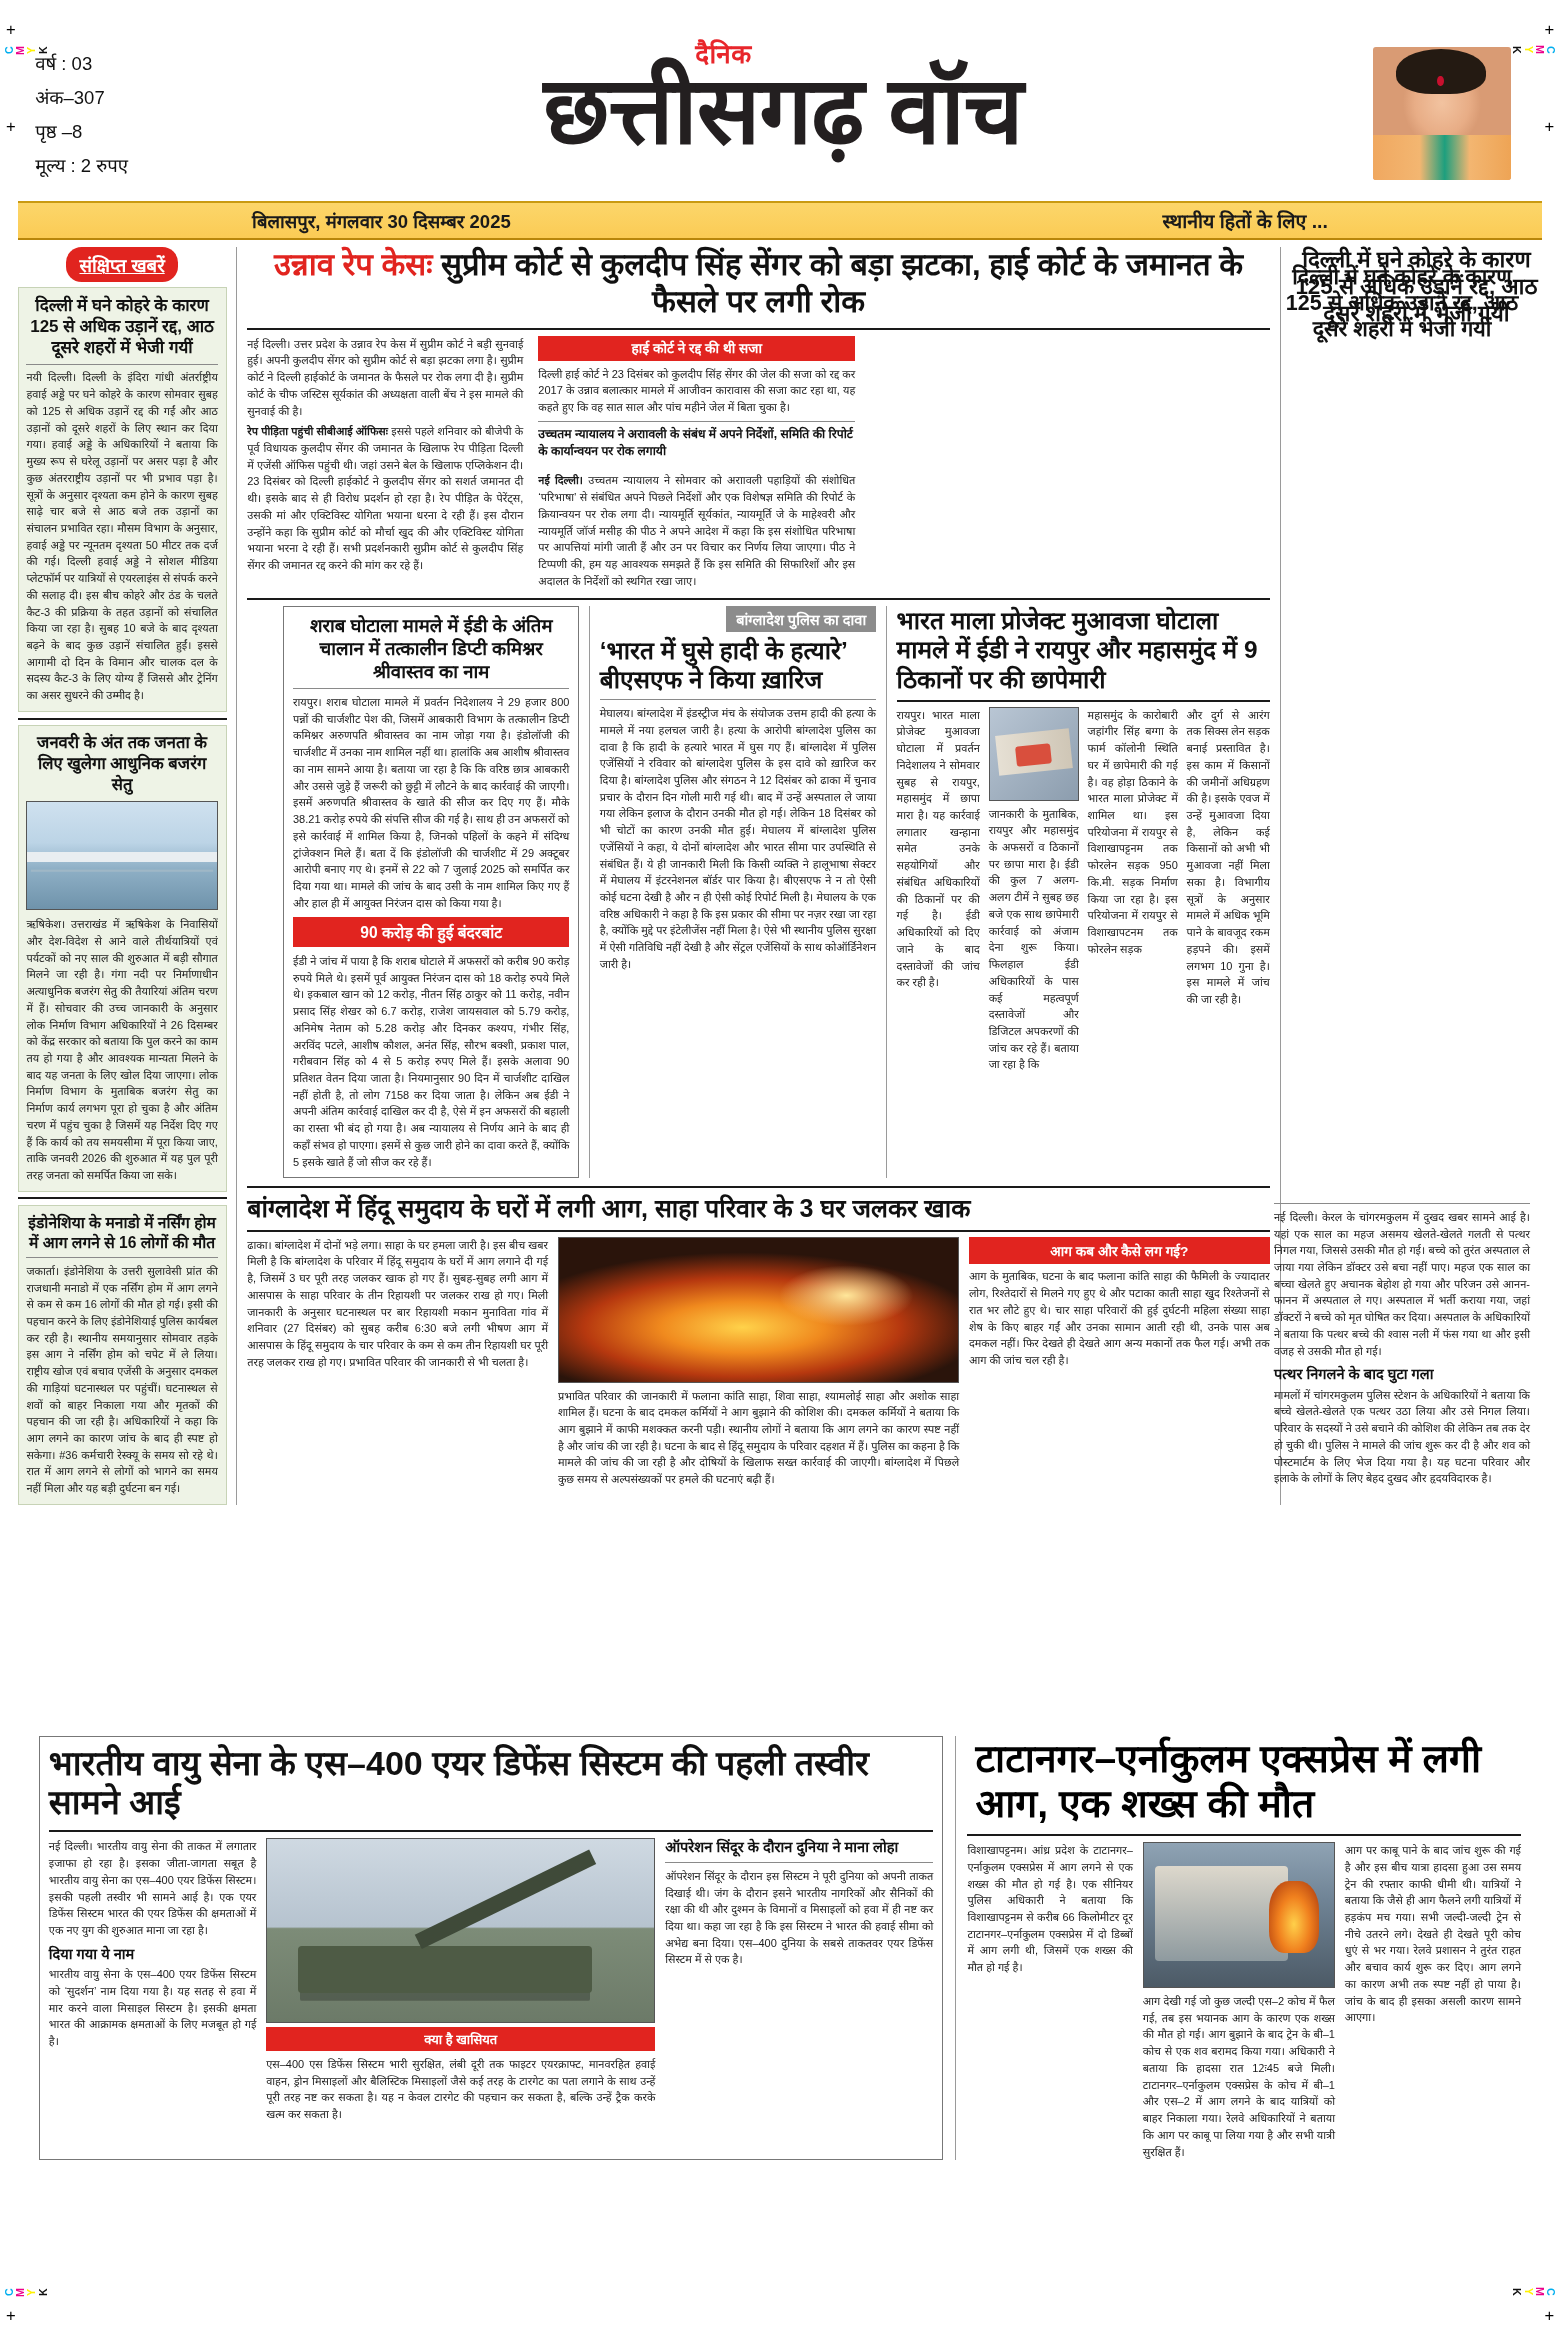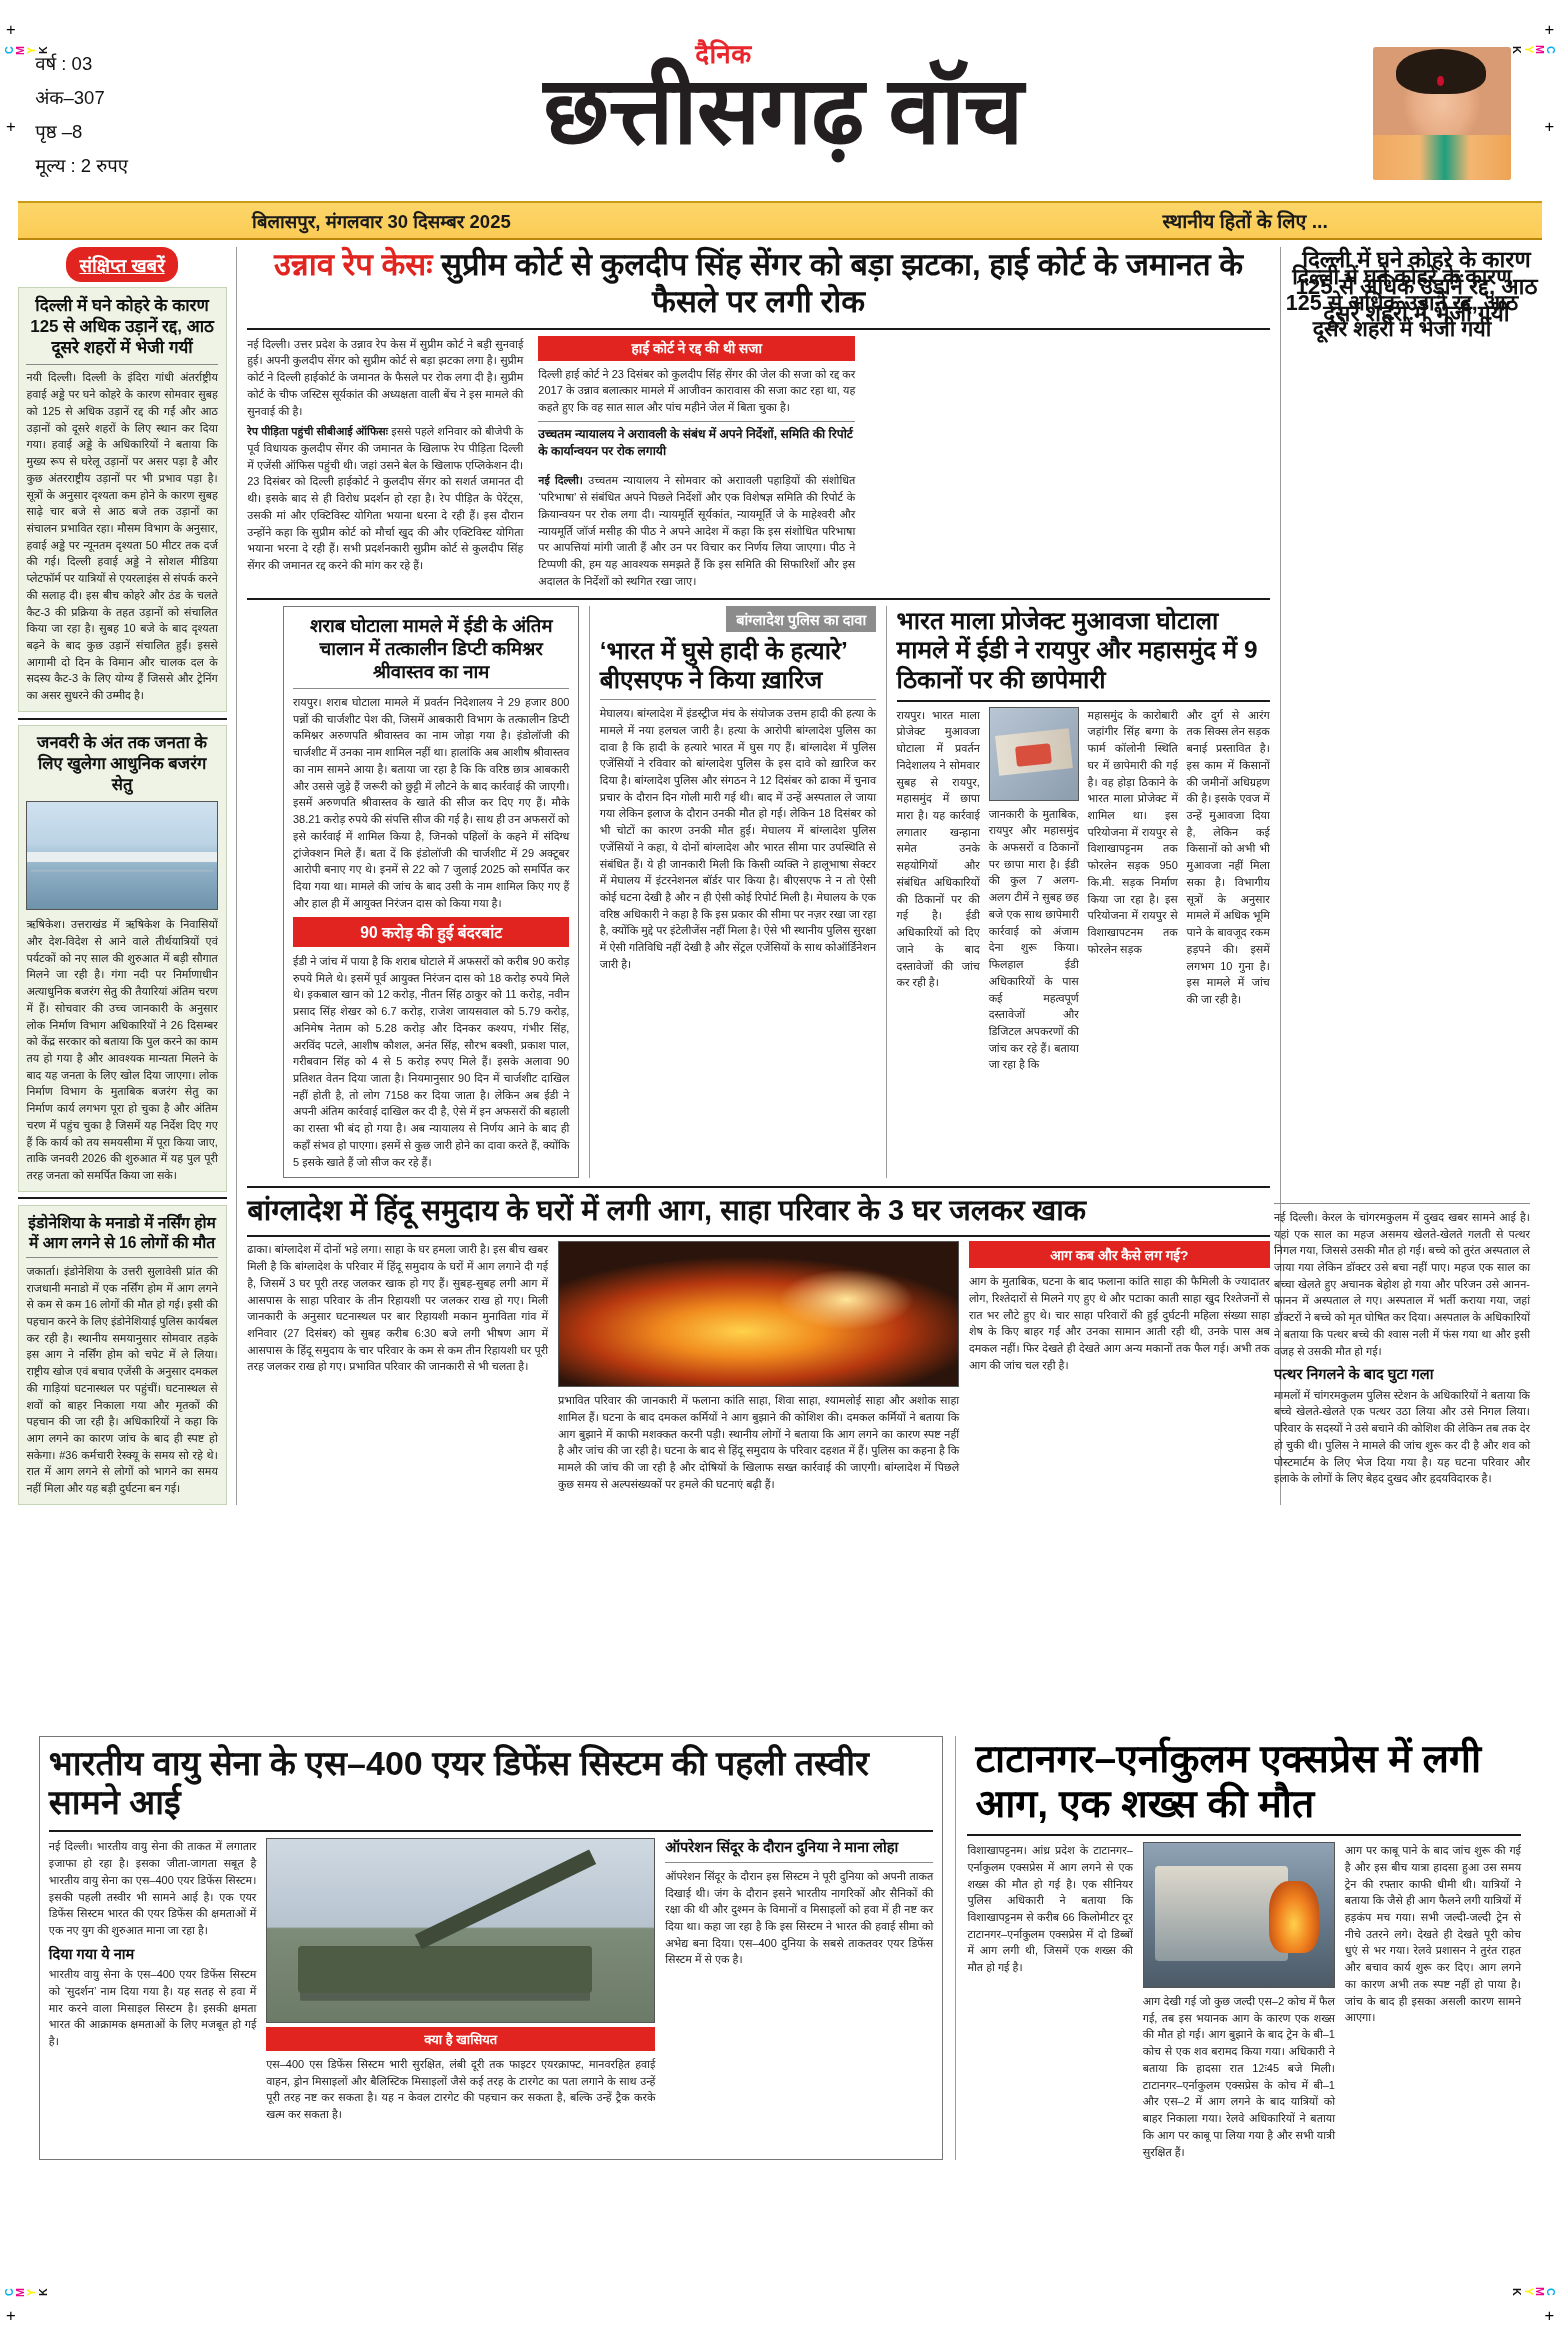--- a/index.html
+++ b/index.html
@@ -311,21 +311,21 @@
       </div>
 
       <div class="rule-h" style="margin-top:7.8px;"></div>
 
       <div style="display:flex; gap:9.8px; margin-top:3.9px;">
         <div style="width:30%;"></div>
       </div>
 
       <div style="display:flex; gap:9.8px;">
         <div style="flex:1;">
-          <div class="hl-xl" style="font-size:29px;">बांग्लादेश में हिंदू समुदाय के घरों में लगी आग, साहा परिवार के 3 घर जलकर खाक</div>
+          <div class="hl-xl" style="font-size:25px;">बांग्लादेश में हिंदू समुदाय के घरों में लगी आग, साहा परिवार के 3 घर जलकर खाक</div>
           <div class="rule-h" style="margin:6.8px 0 4.9px;"></div>
           <div style="display:flex; gap:9.8px;">
             <div style="width:30%;">
               <div class="body-t">ढाका। बांग्लादेश में दोनों भड़े लगा। साहा के घर हमला जारी है। इस बीच खबर मिली है कि बांग्लादेश के परिवार में हिंदू समुदाय के घरों में आग लगाने दी गई है, जिसमें 3 घर पूरी तरह जलकर खाक हो गए हैं। सुबह-सुबह लगी आग में आसपास के साहा परिवार के तीन रिहायशी पर जलकर राख हो गए। मिली जानकारी के अनुसार घटनास्थल पर बार रिहायशी मकान मुनाविता गांव में शनिवार (27 दिसंबर) को सुबह करीब 6:30 बजे लगी भीषण आग में आसपास के हिंदू समुदाय के चार परिवार के कम से कम तीन रिहायशी घर पूरी तरह जलकर राख हो गए। प्रभावित परिवार की जानकारी से भी चलता है।</div>
             </div>
             <div style="width:40%;">
               <div class="photo ph-fire" style="height:146px; margin-bottom:4.9px;"></div>
               <div class="body-t">प्रभावित परिवार की जानकारी में फलाना कांति साहा, शिवा साहा, श्यामलोई साहा और अशोक साहा शामिल हैं। घटना के बाद दमकल कर्मियों ने आग बुझाने की कोशिश की। दमकल कर्मियों ने बताया कि आग बुझाने में काफी मशक्कत करनी पड़ी। स्थानीय लोगों ने बताया कि आग लगने का कारण स्पष्ट नहीं है और जांच की जा रही है। घटना के बाद से हिंदू समुदाय के परिवार दहशत में हैं। पुलिस का कहना है कि मामले की जांच की जा रही है और दोषियों के खिलाफ सख्त कार्रवाई की जाएगी। बांग्लादेश में पिछले कुछ समय से अल्पसंख्यकों पर हमले की घटनाएं बढ़ी हैं।</div>
             </div>
             <div style="width:30%;">

